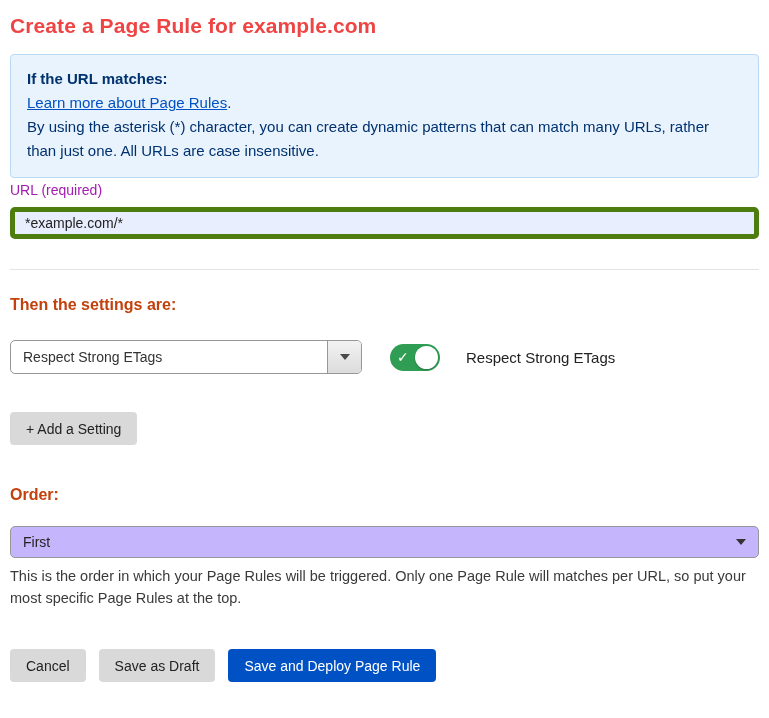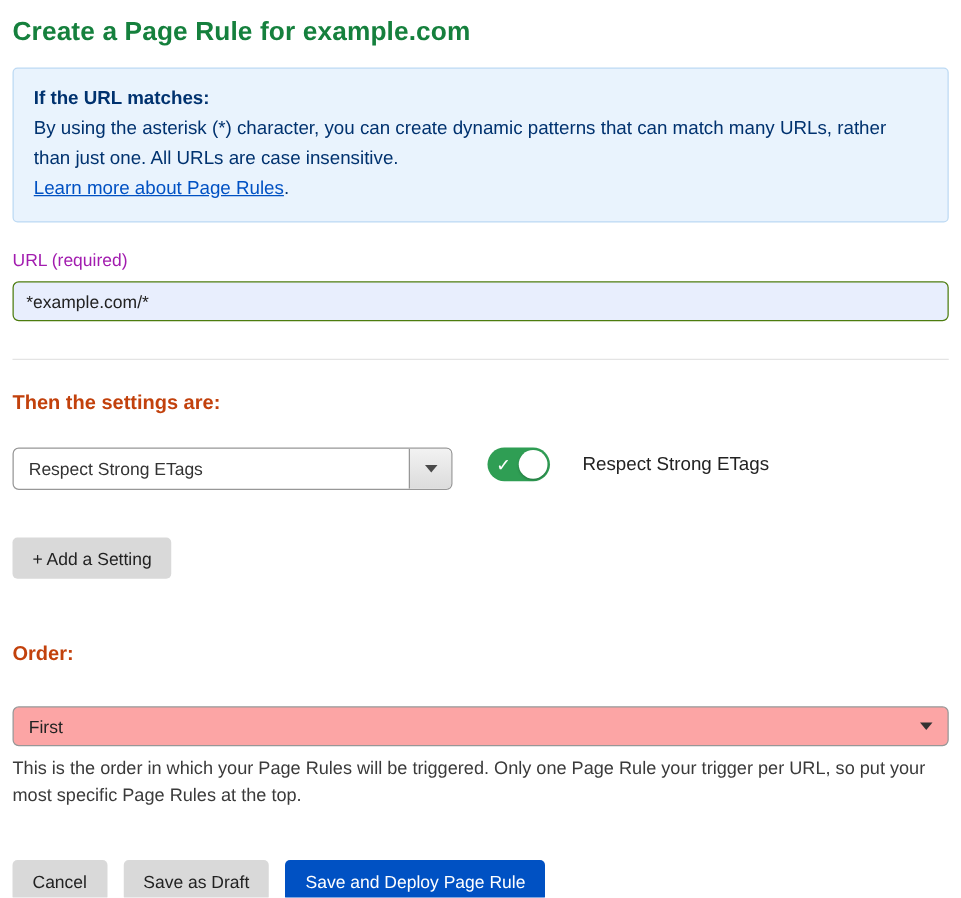--- a/index.html
+++ b/index.html
@@ -10,54 +10,54 @@
     background: #ffffff;
     font-family: "Liberation Sans", "DejaVu Sans", sans-serif;
     color: #222222;
     overflow: hidden;
   }
   .container { padding: 10px 10px 0 10px; }
 
   .page-title {
     font-size: 21px;
     font-weight: 700;
-    color: #15803d;
+    color: #ef4444;
     margin: 4px 0 16px 0;
     letter-spacing: 0.1px;
   }
 
   .info-box {
     background: #e9f3fd;
     border: 1px solid #bcd9f3;
     border-radius: 4px;
     padding: 12px 16px 14px 16px;
     color: #00326f;
     font-size: 15px;
     line-height: 24px;
-    margin-bottom: 22px;
+    margin-bottom: 4px;
   }
   .info-heading { font-weight: 700; }
   .info-link {
     color: #0051c3;
     text-decoration: underline;
     cursor: pointer;
   }
   .info-link-suffix { color: #00326f; }
 
   .field-label {
     font-size: 14px;
     color: #a21caf;
     margin-bottom: 9px;
   }
 
   .url-input {
     width: 100%;
     height: 32px;
     background: #e8eefd;
-    border: 1px solid #4d7c0f;
+    border: 5px solid #4d7c0f;
     border-radius: 5px;
     padding: 0 10px;
     font-size: 14px;
     color: #222222;
     font-family: "Liberation Sans", "DejaVu Sans", sans-serif;
     outline: none;
   }
 
   .divider {
     border: none;
@@ -67,21 +67,21 @@
 
   .section-heading {
     font-size: 16px;
     font-weight: 700;
     color: #c2410c;
     margin: 0 0 26px 0;
   }
 
   .setting-row {
     display: flex;
-    align-items: flex-start;
+    align-items: center;
   }
 
   .setting-select {
     display: flex;
     width: 352px;
     height: 34px;
     border: 1px solid #979797;
     border-radius: 5px;
     overflow: hidden;
     background: #ffffff;
@@ -165,30 +165,30 @@
   }
   .btn-gray {
     background: #d9d9d9;
     color: #222222;
   }
   .btn-primary {
     background: #0051c3;
     color: #ffffff;
   }
 
-  .add-setting { margin: 38px 0 16px 0; }
+  .add-setting { margin: 38px 0 5px 0; }
 
   .order-section { margin-top: 36px; }
 
   .order-select {
     width: 100%;
     height: 32px;
     border: 1px solid #979797;
     border-radius: 5px;
-    background: #fca5a5;
+    background: #c4b5fd;
     display: flex;
     align-items: center;
     justify-content: space-between;
     padding: 0 12px;
     font-size: 14px;
     color: #222222;
     cursor: pointer;
   }
   .chevron-down {
     width: 0; height: 0;
@@ -214,24 +214,24 @@
 </style>
 </head>
 <body>
 
 <div class="container">
 
   <h1 class="page-title">Create a Page Rule for example.com</h1>
 
   <div class="info-box">
     <div class="info-heading">If the URL matches:</div>
-    <div>By using the asterisk (*) character, you can create dynamic patterns that can match many URLs, rather than just one. All URLs are case insensitive.</div>
     <div>
       <a class="info-link">Learn more about Page Rules</a><span class="info-link-suffix">.</span>
     </div>
+    <div>By using the asterisk (*) character, you can create dynamic patterns that can match many URLs, rather than just one. All URLs are case insensitive.</div>
   </div>
 
   <div class="field-label">URL (required)</div>
   <input type="text" class="url-input" value="*example.com/*" style="">
 
   <hr class="divider">
 
   <h2 class="section-heading">Then the settings are:</h2>
 
 
@@ -248,29 +248,29 @@
         <span class="toggle-check">✓</span>
         <span class="toggle-knob"></span>
       </div>
       <div class="toggle-label">Respect Strong ETags</div>
     </div>
   </div>
 
   <button class="btn btn-gray add-setting">+ Add a Setting</button>
 
   <div class="order-section">
-    <h2 class="section-heading" style="margin-bottom:32px;">Order:</h2>
+    <h2 class="section-heading" style="margin-bottom:22px;">Order:</h2>
 
 
     <div class="order-select">
       <span>First</span>
       <span class="chevron-down"></span>
     </div>
 
-    <div class="help-text">This is the order in which your Page Rules will be triggered. Only one Page Rule your trigger per URL, so put your most specific Page Rules at the top.</div>
+    <div class="help-text">This is the order in which your Page Rules will be triggered. Only one Page Rule will matches per URL, so put your most specific Page Rules at the top.</div>
   </div>
 
   <div class="footer">
     <button class="btn btn-gray">Cancel</button>
     <button class="btn btn-gray">Save as Draft</button>
     <button class="btn btn-primary">Save and Deploy Page Rule</button>
   </div>
 
 </div>
 

